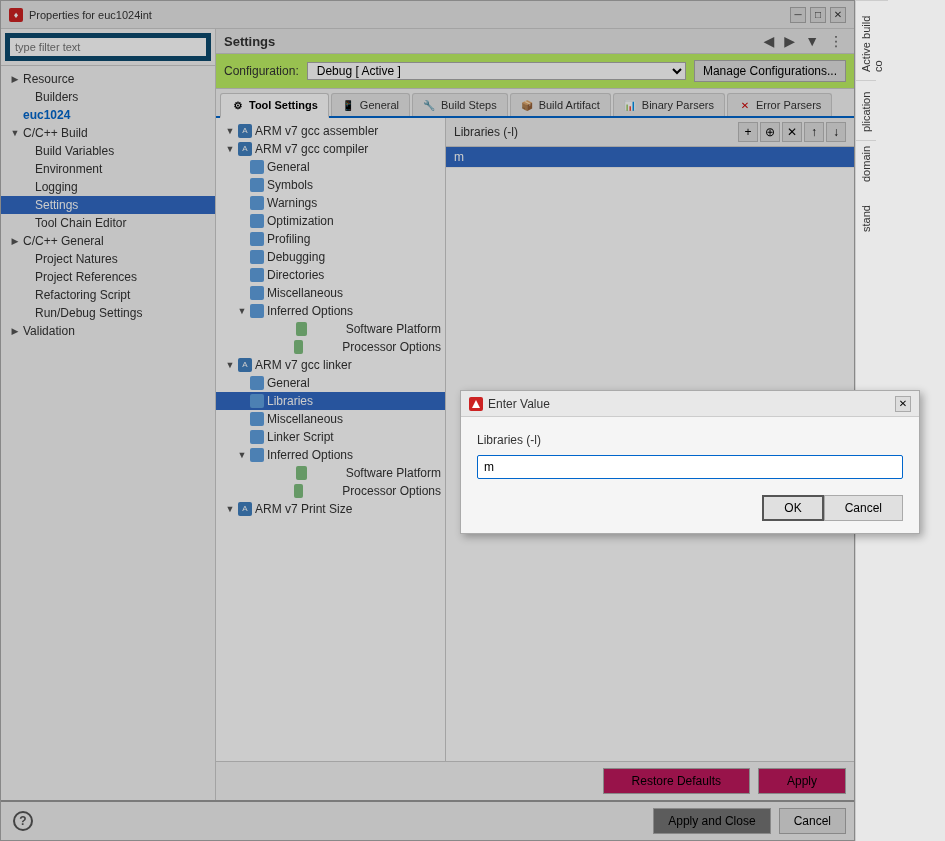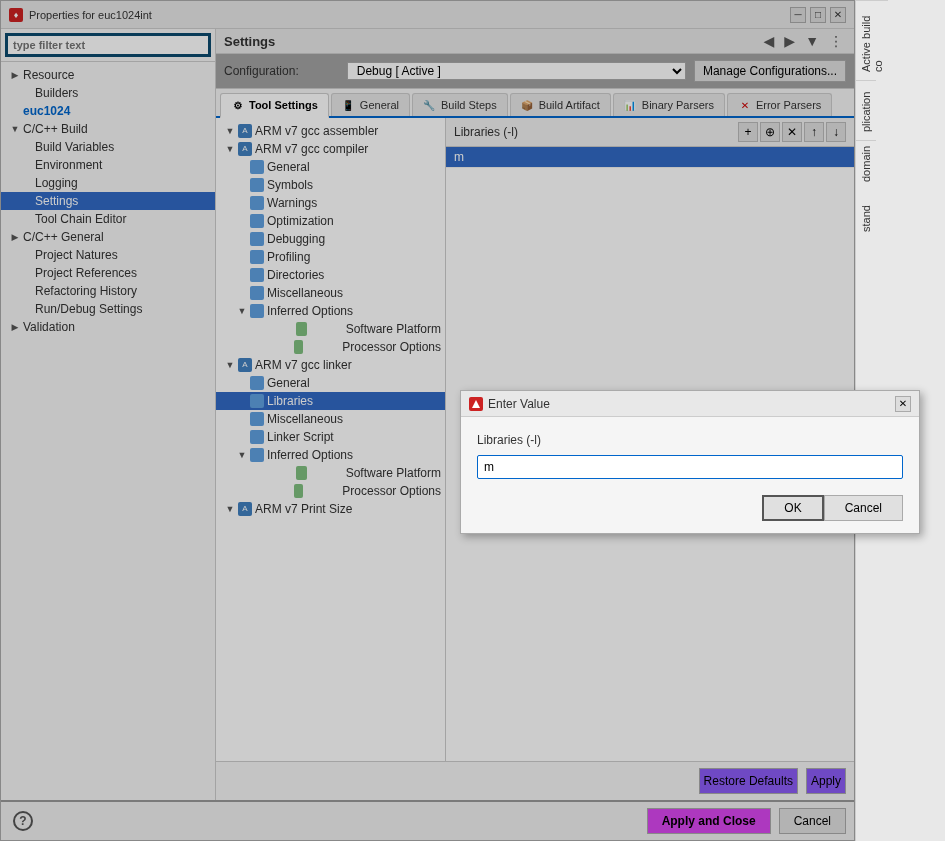--- a/index.html
+++ b/index.html
@@ -88,25 +88,24 @@
       flex-direction: column;
       overflow: hidden;
     }
     .sidebar-filter {
       padding: 4px;
       border-bottom: 1px solid #ccc;
     }
     .sidebar-filter input {
       width: 100%;
       padding: 3px 5px;
-      border: 3px solid #0c4a6e;
+      border: 5px solid #0c4a6e;
       font-size: 11px;
       background: white;
       color: #999;
-      font-weight: bold;
     }
     .sidebar-tree {
       flex: 1;
       overflow-y: auto;
       padding: 4px 0;
     }
     .tree-item {
       padding: 2px 4px 2px 0;
       cursor: pointer;
       white-space: nowrap;
@@ -166,33 +165,32 @@
       padding: 0 3px;
     }
 
     
     .config-row {
       padding: 6px 8px;
       border-bottom: 1px solid #ccc;
       display: flex;
       align-items: center;
       gap: 8px;
-      background: #a3a3a3;
+      background: #bef264;
     }
     .config-label {
       font-size: 12px;
       color: #333;
     }
     .config-select {
       flex: 1;
       padding: 0 5px;
       border: 1px solid #aaa;
       background: white;
       font-size: 12px;
-      margin-left: 40px;
     }
     .manage-btn {
       padding: 3px 8px;
       border: 1px solid #aaa;
       background: #e0e0e0;
       cursor: pointer;
       font-size: 12px;
     }
 
     
@@ -303,45 +301,44 @@
     
     .bottom-bar {
       padding: 6px 8px;
       border-top: 1px solid #ccc;
       display: flex;
       justify-content: flex-end;
       gap: 8px;
       background: #f5f5f5;
     }
     .bottom-btn {
-      padding: 5px 4px;
+      padding: 5px 28px;
       border: 1px solid #aaa;
-      background: #8b5cf6;
+      background: #be185d;
       cursor: pointer;
       font-size: 12px;
     }
 
     .final-bar {
       padding: 6px 8px;
       border-top: 2px solid #999;
       display: flex;
       justify-content: flex-end;
       gap: 8px;
       background: #f0f0f0;
     }
     .final-btn {
       padding: 5px 14px;
       border: 1px solid #aaa;
       background: #e0e0e0;
       cursor: pointer;
       font-size: 12px;
     }
     .final-btn.primary {
-      background: #d946ef;
-      font-weight: bold;
+      background: #737373;
     }
 
     
     .help-area {
       display: flex;
       align-items: center;
       padding-left: 4px;
     }
     .help-btn {
       width: 20px;
@@ -549,21 +546,21 @@
           <span>Project Natures</span>
         </div>
 
         <div class="tree-item tree-indent-2">
           <span class="expand-icon">&nbsp;</span>
           <span>Project References</span>
         </div>
 
         <div class="tree-item tree-indent-2">
           <span class="expand-icon">&nbsp;</span>
-          <span>Refactoring History</span>
+          <span>Refactoring Script</span>
         </div>
 
         <div class="tree-item tree-indent-2">
           <span class="expand-icon">&nbsp;</span>
           <span>Run/Debug Settings</span>
         </div>
 
         <div class="tree-item tree-indent-1">
           <span class="expand-icon">▶</span>
           <span>Validation</span>
@@ -654,27 +651,27 @@
 
           <div class="tree-item tree-indent-2">
             <span class="expand-icon">&nbsp;</span>
             <span style="display:inline-block;width:14px;height:14px;background:#60a0e0;border-radius:2px;margin-right:3px;vertical-align:middle;"></span>
             <span>Optimization</span>
           </div>
 
           <div class="tree-item tree-indent-2">
             <span class="expand-icon">&nbsp;</span>
             <span style="display:inline-block;width:14px;height:14px;background:#60a0e0;border-radius:2px;margin-right:3px;vertical-align:middle;"></span>
+            <span>Profiling</span>
+          </div>
+
+          <div class="tree-item tree-indent-2">
+            <span class="expand-icon">&nbsp;</span>
+            <span style="display:inline-block;width:14px;height:14px;background:#60a0e0;border-radius:2px;margin-right:3px;vertical-align:middle;"></span>
             <span>Debugging</span>
-          </div>
-
-          <div class="tree-item tree-indent-2">
-            <span class="expand-icon">&nbsp;</span>
-            <span style="display:inline-block;width:14px;height:14px;background:#60a0e0;border-radius:2px;margin-right:3px;vertical-align:middle;"></span>
-            <span>Profiling</span>
           </div>
 
           <div class="tree-item tree-indent-2">
             <span class="expand-icon">&nbsp;</span>
             <span style="display:inline-block;width:14px;height:14px;background:#60a0e0;border-radius:2px;margin-right:3px;vertical-align:middle;"></span>
             <span>Directories</span>
           </div>
 
           <div class="tree-item tree-indent-2">
             <span class="expand-icon">&nbsp;</span>

